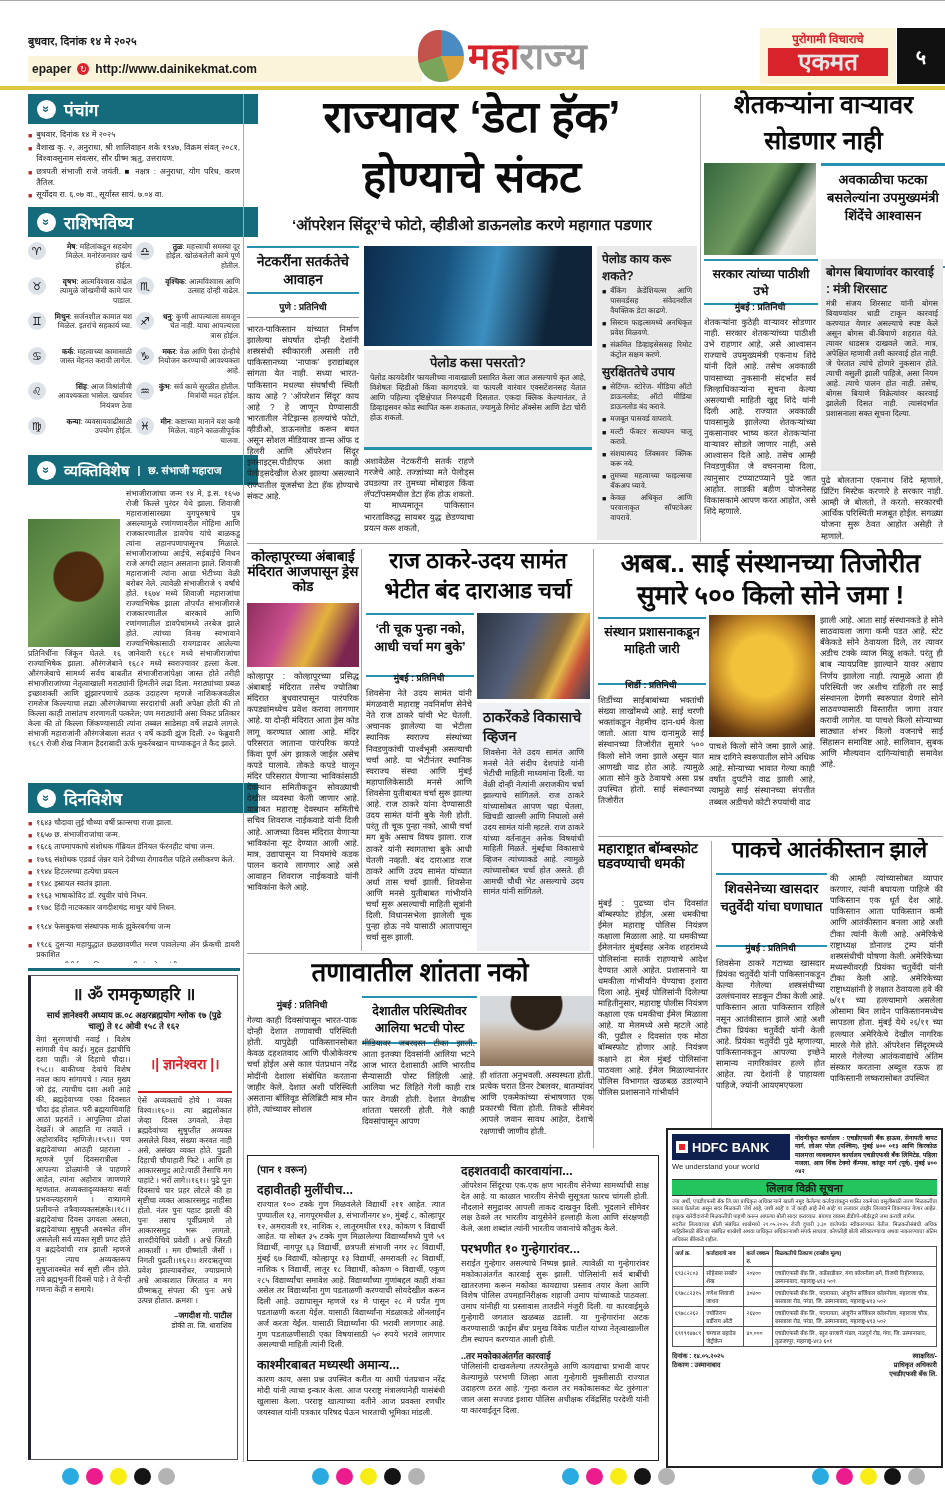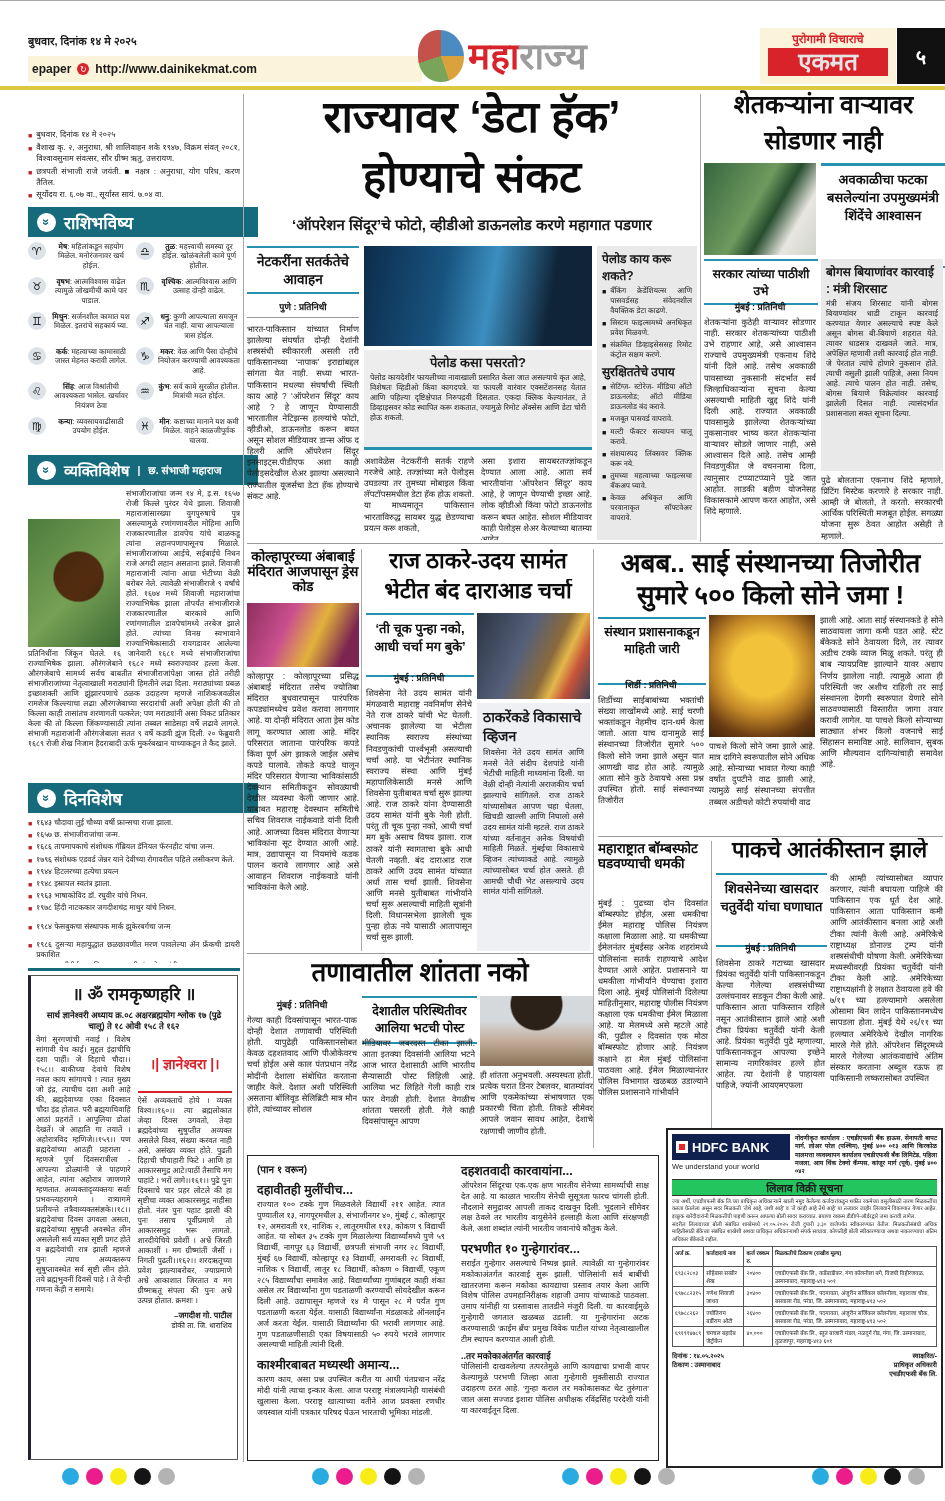--- a/index.html
+++ b/index.html
@@ -19,21 +19,21 @@
   .kick{border-top:2px solid #2792b0;border-bottom:2px solid #2792b0;
         text-align:center;font-weight:bold;color:#111;padding:4px 1px;}
   .dl{font-size:9px;font-weight:bold;text-align:center;color:#111;}
   .rule-y{background:#ddc83f;}
   .rule-g{background:#9b9b9b;}
   .sqrow{display:flex;gap:4px;font-size:8px;line-height:1.35;margin:2px 0;text-align:justify;}
   .sqrow .sq{color:#c0272d;font-size:7px;flex:0 0 auto;line-height:1.6;}
   .zcell{display:flex;gap:4px;width:104px;margin-bottom:4px;}
   .zic{width:18px;height:18px;border-radius:50%;background:#dde2e8;color:#0e0e0e;flex:0 0 auto;
        display:flex;align-items:center;justify-content:center;font-size:11px;}
-  .ztx{font-size:7.4px;line-height:1.25;text-align:center;}
+  .ztx{font-size:7.4px;line-height:1.25;text-align:right;}
   .graybox{background:#e9e9e9;}
   .dots{display:flex;gap:7px;}
   .dots i{width:17px;height:17px;border-radius:50%;display:block;}
   .d-c{background:#29abe2;}.d-m{background:#ec1c8d;}.d-y{background:#f7ec13;}
   .d-k{background:#141414;}.d-g{background:#b3b3b3;}
   .jump h3{font-size:12.5px;margin:5px 0 2px;break-after:avoid;}
   .jump p{font-size:8px;line-height:1.35;margin:0 0 4px;text-align:justify;}
   table.auc{border-collapse:collapse;width:100%;font-size:5.6px;}
   table.auc th,table.auc td{border:0.5px solid #555;padding:1.5px 2px;text-align:left;vertical-align:top;}
   .vr{background:#a8a8a8;}
@@ -54,20 +54,26 @@
   <div class="abs" style="left:468px;top:32px;width:220px;height:50px;font-size:37px;font-weight:800;line-height:50px">
     <span style="color:#d9232a">महा</span><span style="color:#9c9c9c">राज्य</span>
   </div>
   <div class="abs" style="left:760px;top:28px;width:136px;height:56px;background:#fbf3da;text-align:center">
     <div class="bd" style="color:#d9232a;font-size:11.5px;margin-top:3px">पुरोगामी विचाराचे</div>
     <div style="color:#e5e5e5;background:#d9232a;font-size:24px;font-weight:800;margin:2px 8px 0;line-height:28px">एकमत</div>
   </div>
   <div class="abs" style="left:897px;top:28px;width:48px;height:56px;background:#111;color:#fff;display:flex;align-items:center;justify-content:center;font-size:20px;font-weight:bold">५</div>
   <div class="abs rule-y" style="left:0;top:86px;width:945px;height:4px"></div>
 
+  <div class="abs sect" style="left:28px;top:94px;width:212px;height:30px">
+    <span class="badge">
+        <i>»</i>
+      </span>
+    <span>पंचांग</span>
+  </div>
   <div class="abs" style="left:28px;top:128px;width:212px;height:76px">
 
   <div class="sqrow">
         <span class="sq">■</span>
         <span>बुधवार, दिनांक १४ मे २०२५</span>
       </div>
       <div class="sqrow">
         <span class="sq">■</span>
         <span>वैशाख कृ. २, अनुराधा, श्री शालिवाहन शके १९४७, विक्रम संवत् २०८१, विश्वावसुनाम संवत्सर, सौर ग्रीष्म ऋतु, उत्तरायण.</span>
       </div>
@@ -248,21 +254,20 @@
     <div class="dl" style="margin:6px 0;border-bottom:1px solid #999;padding-bottom:4px">पुणे : प्रतिनिधी</div>
     <div class="bt">भारत-पाकिस्तान यांच्यात निर्माण झालेल्या संघर्षात दोन्ही देशांनी शस्त्रसंधी स्वीकारली असली तरी पाकिस्तानच्या ‘नापाक’ इराद्यांबद्दल सांगता येत नाही. सध्या भारत-पाकिस्तान मधल्या संघर्षाची स्थिती काय आहे ? ‘ऑपरेशन सिंदूर’ काय आहे ? हे जाणून घेण्यासाठी भारतातील नेटिझन्स हल्ल्यांचे फोटो, व्हीडीओ, डाऊनलोड करून बघत असून सोशल मीडियावर डान्स ऑफ द हिलरी आणि ऑपरेशन सिंदूर इनसाइट्स.पीडीएफ अशा काही पेलोड्सदेखील शेअर झाल्या असल्याने राज्यातील यूजर्सचा डेटा हॅक होण्याचे संकट आहे.</div>
   </div>
 
   <div class="abs" style="left:364px;top:246px;width:228px;height:100px;background:linear-gradient(100deg,#0d2c4c,#18547f 35%,#3c8fc0 55%,#0f2438 80%),repeating-linear-gradient(115deg,rgba(120,210,255,.25) 0 6px,transparent 6px 14px)"></div>
   <div class="abs" style="left:364px;top:350px;width:228px;height:100px;background:#ededed;border-bottom:3px solid #2792b0;padding:3px 6px;box-sizing:border-box">
     <div class="ctr bd" style="font-size:13px">पेलोड कसा पसरतो?</div>
     <div class="bt2" style="margin-top:2px">पेलोड कायदेशीर फायलीच्या नावाखाली प्रसारित केला जात असल्याचे कृत आहे, विशेषतः व्हिडीओ किंवा कागदपत्रे. या फायली वारंवार एक्सटेंशनसह येतात आणि पहिल्या दृष्टिक्षेपात निरुपद्रवी दिसतात. एकदा क्लिक केल्यानंतर, ते डिव्हाइसवर कोड स्थापित करू शकतात, ज्यामुळे रिमोट ॲक्सेस आणि डेटा चोरी होऊ शकतो.</div>
   </div>
   <div class="abs bt" style="left:364px;top:456px;width:110px;height:84px">अशावेळेस नेटकरींनी सतर्क राहणे गरजेचे आहे. तज्ज्ञांच्या मते पेलोड्स उघडल्या तर तुमच्या मोबाइल किंवा लॅपटॉपसमधील डेटा हॅक होऊ शकतो. या माध्यमातून पाकिस्तान भारताविरुद्ध सायबर युद्ध छेडण्याचा प्रयत्न करू शकतो,</div>
-  <div class="abs bt" style="left:481px;top:456px;width:111px;height:84px">असा इशारा सायबरतज्ज्ञांकडून देण्यात आला आहे. आता सर्व भारतीयांना ‘ऑपरेशन सिंदूर’ काय आहे, हे जाणून घेण्याची इच्छा आहे. लोक व्हीडीओ किंवा फोटो डाऊनलोड करून बघत आहेत. सोशल मीडियावर काही पेलोड्स शेअर केल्याच्या बातम्या आहेत.</div>
 
   <div class="abs graybox" style="left:597px;top:246px;width:100px;height:294px;padding:4px 5px;box-sizing:border-box">
     <div class="bd" style="font-size:12px">पेलोड काय करू शकते?</div>
     <div>
 
     <div class="sqrow" style="font-size:7.4px">
           <span class="sq" style="color:#111">■</span>
           <span>बँकिंग क्रेडेंशियल्स आणि पासवर्डसह संवेदनशील वैयक्तिक डेटा काढणे.</span>
         </div>
         <div class="sqrow" style="font-size:7.4px">

